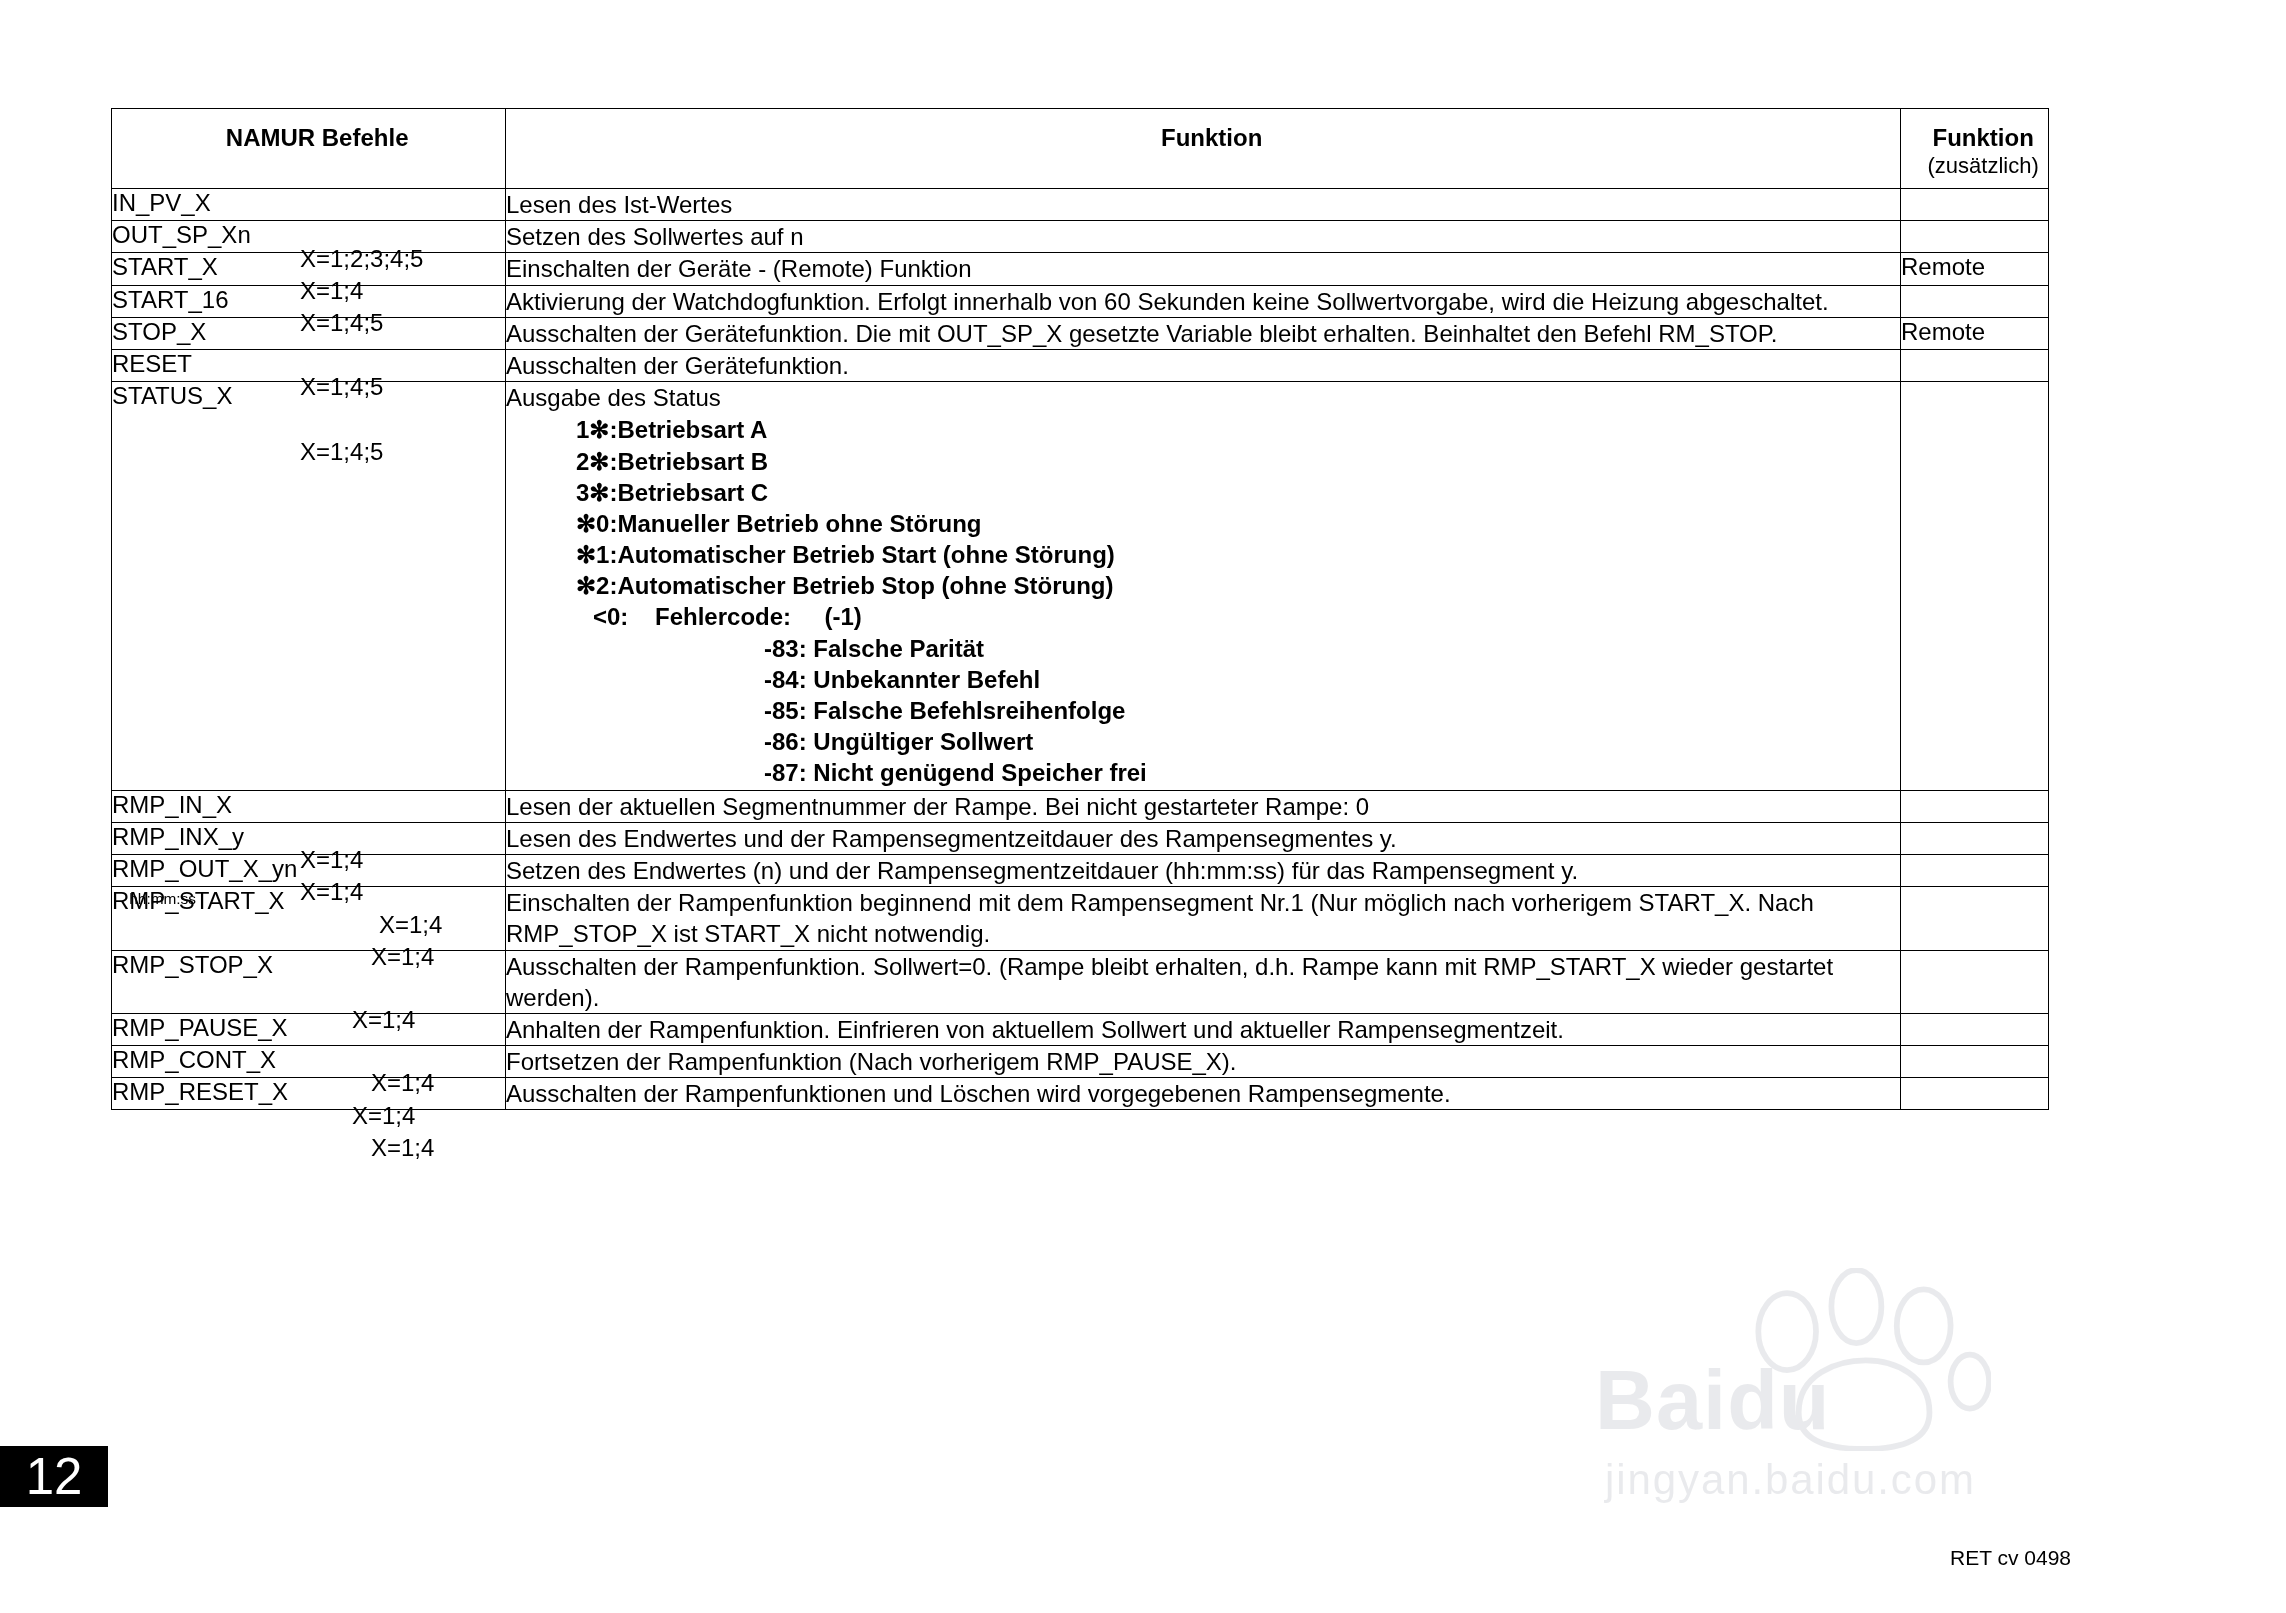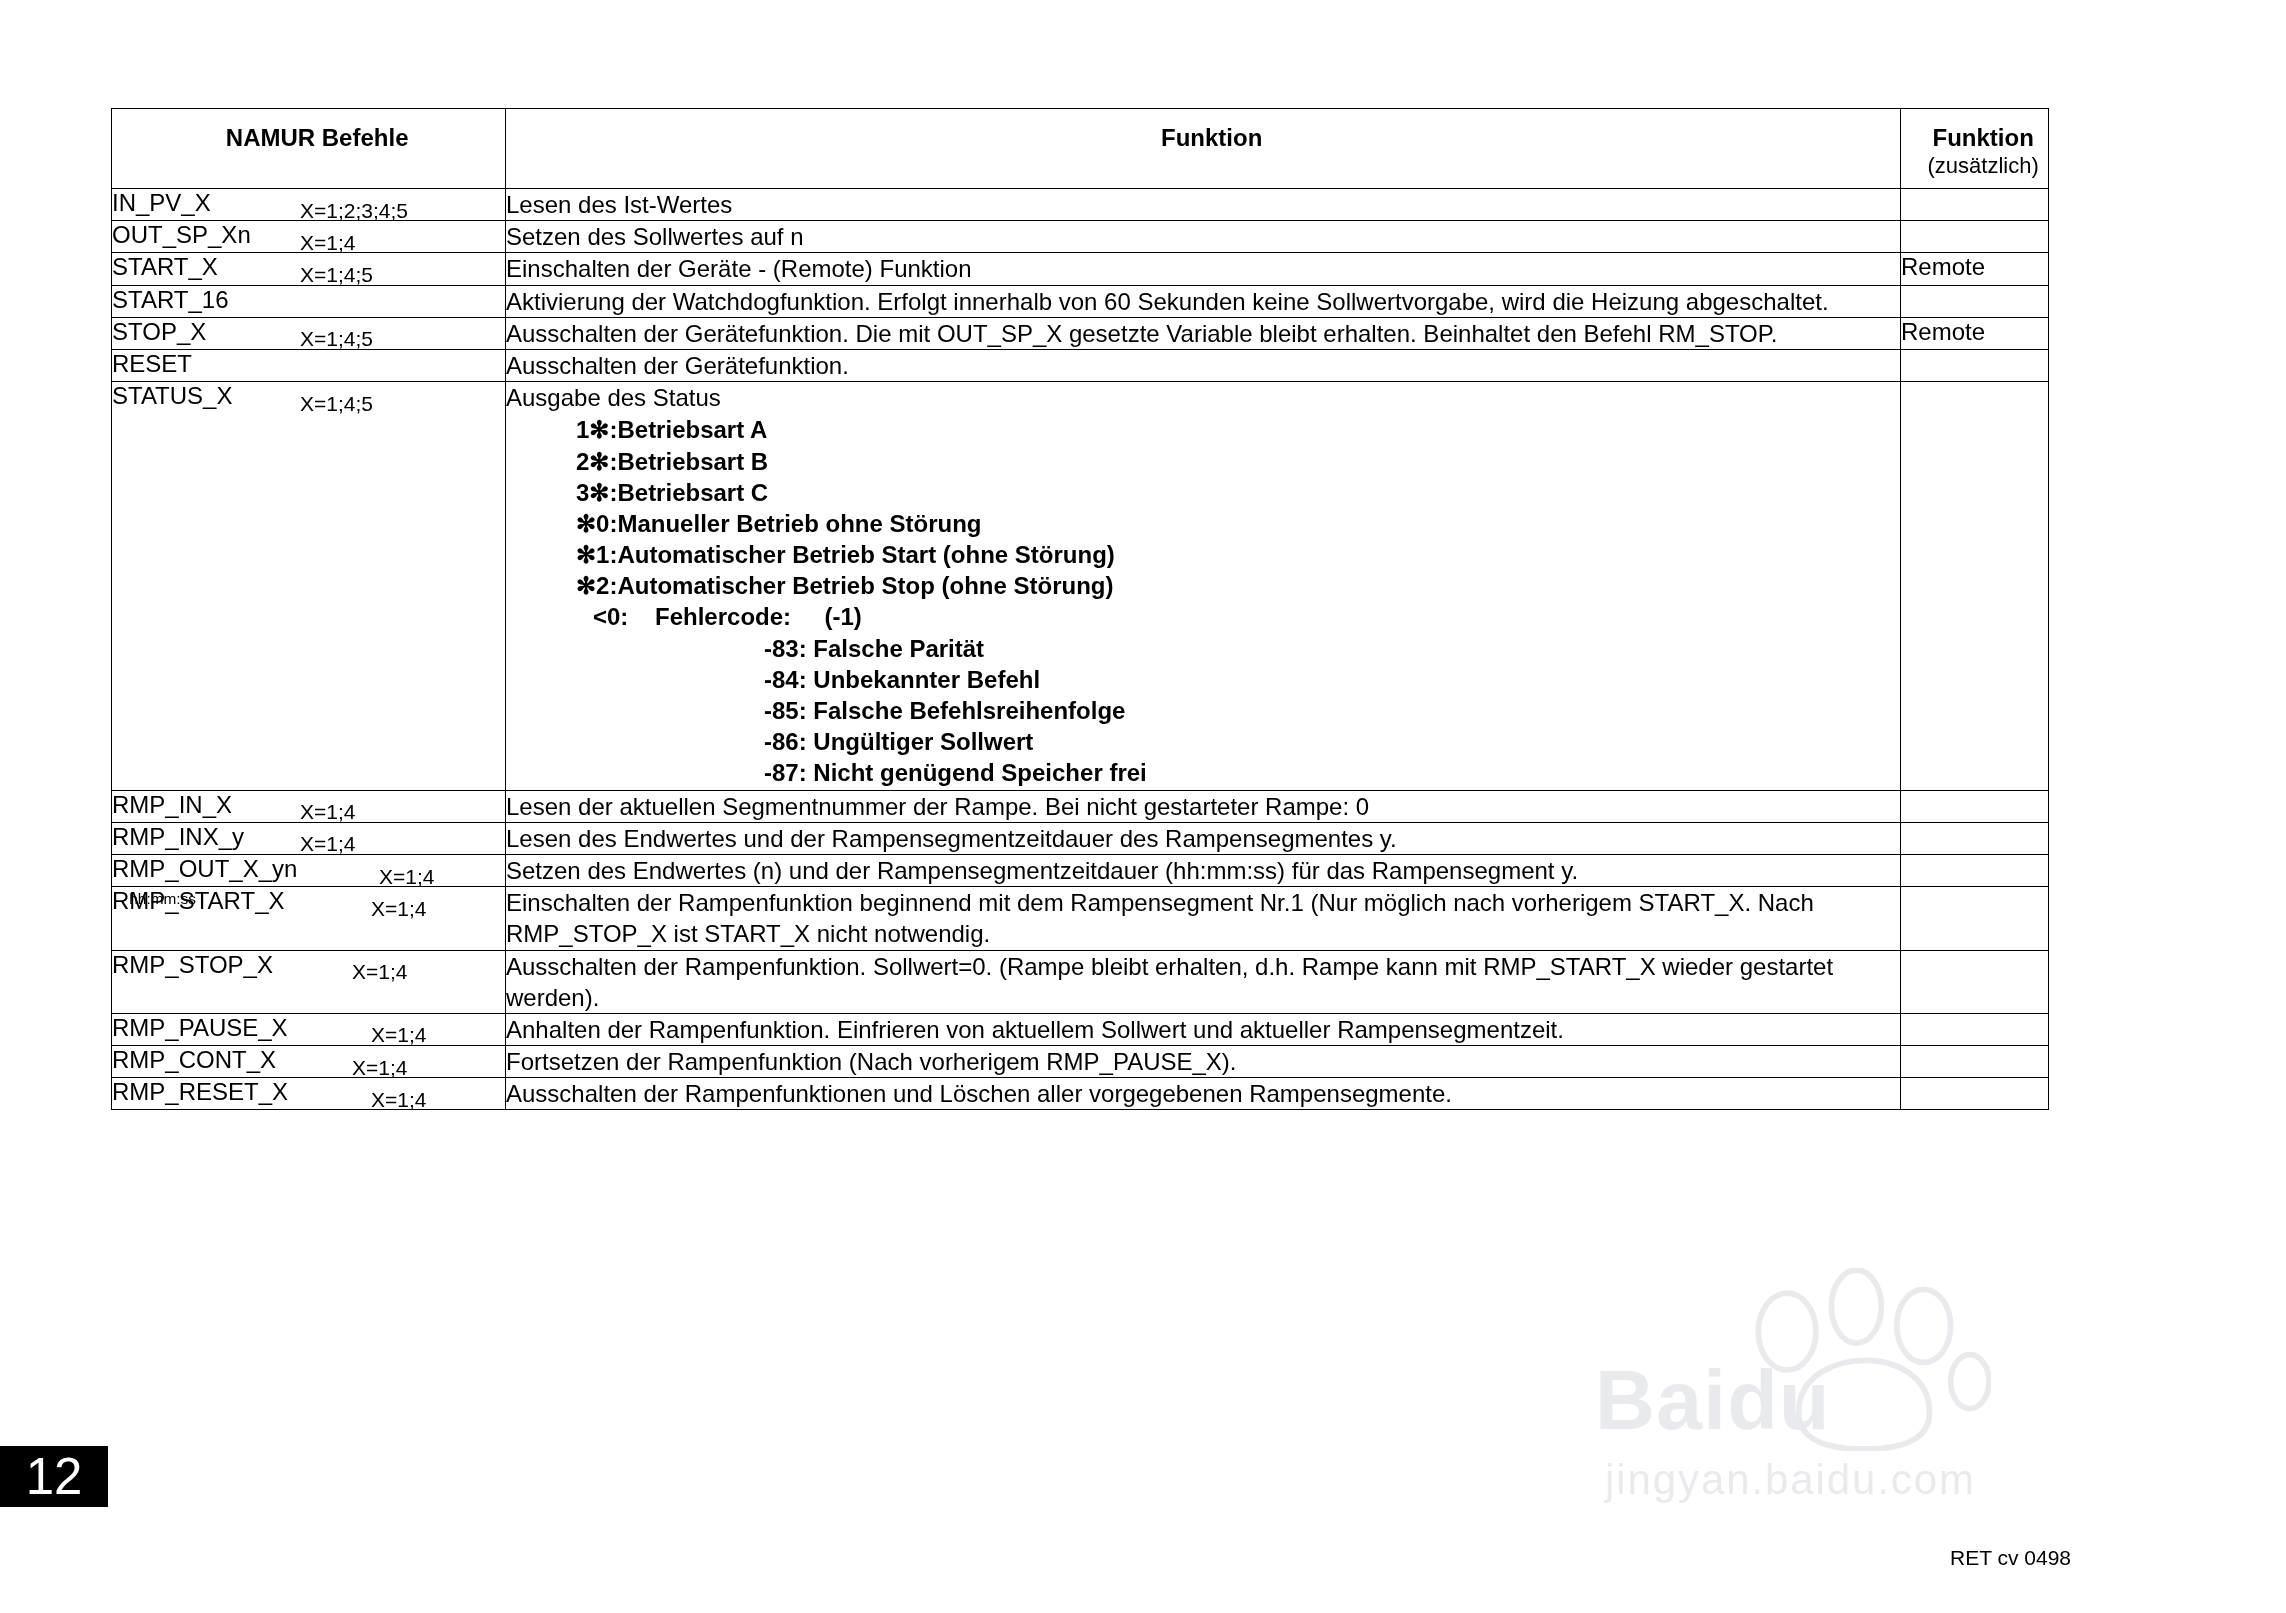--- a/index.html
+++ b/index.html
@@ -125,21 +125,22 @@
     position: relative;
     padding: 9.6px 0 9.6px 17.3px;
     font-size: 24px;
     white-space: nowrap;
   }
   .cmd-name {
     display: inline-block;
   }
   .cmd-range {
     position: absolute;
-    font-size: 21px;
+    font-size: 24px;
+    margin-top: 46px;
   }
   .cmd-sub {
     position: absolute;
     left: 17.3px;
     top: 35px;
     font-size: 15.4px;
   }
 
   .cell-func {
     padding: 9.6px 13.4px 9.6px 17.3px;
@@ -308,21 +309,21 @@
         <tr>
           <td class="cell-cmd"><span class="cmd-name">RMP_CONT_X</span><span class="cmd-range" style="left: 240px; top: 9.6px;">X=1;4</span></td>
           <td class="cell-func">
             <div>Fortsetzen der Rampenfunktion (Nach vorherigem RMP_PAUSE_X).</div>
           </td>
           <td class="cell-disp"><span></span></td>
         </tr>
         <tr>
           <td class="cell-cmd"><span class="cmd-name">RMP_RESET_X</span><span class="cmd-range" style="left: 259px; top: 9.6px;">X=1;4</span></td>
           <td class="cell-func">
-            <div>Ausschalten der Rampenfunktionen und Löschen aller vorgegebenen Rampensegmente.</div>
+            <div>Ausschalten der Rampenfunktionen und Löschen wird vorgegebenen Rampensegmente.</div>
           </td>
           <td class="cell-disp"><span></span></td>
         </tr>
       </tbody>
   </table>
 </div>
 
 <div class="page-number-box">12</div>
 
 <div class="footer-code">RET cv 0498</div>

